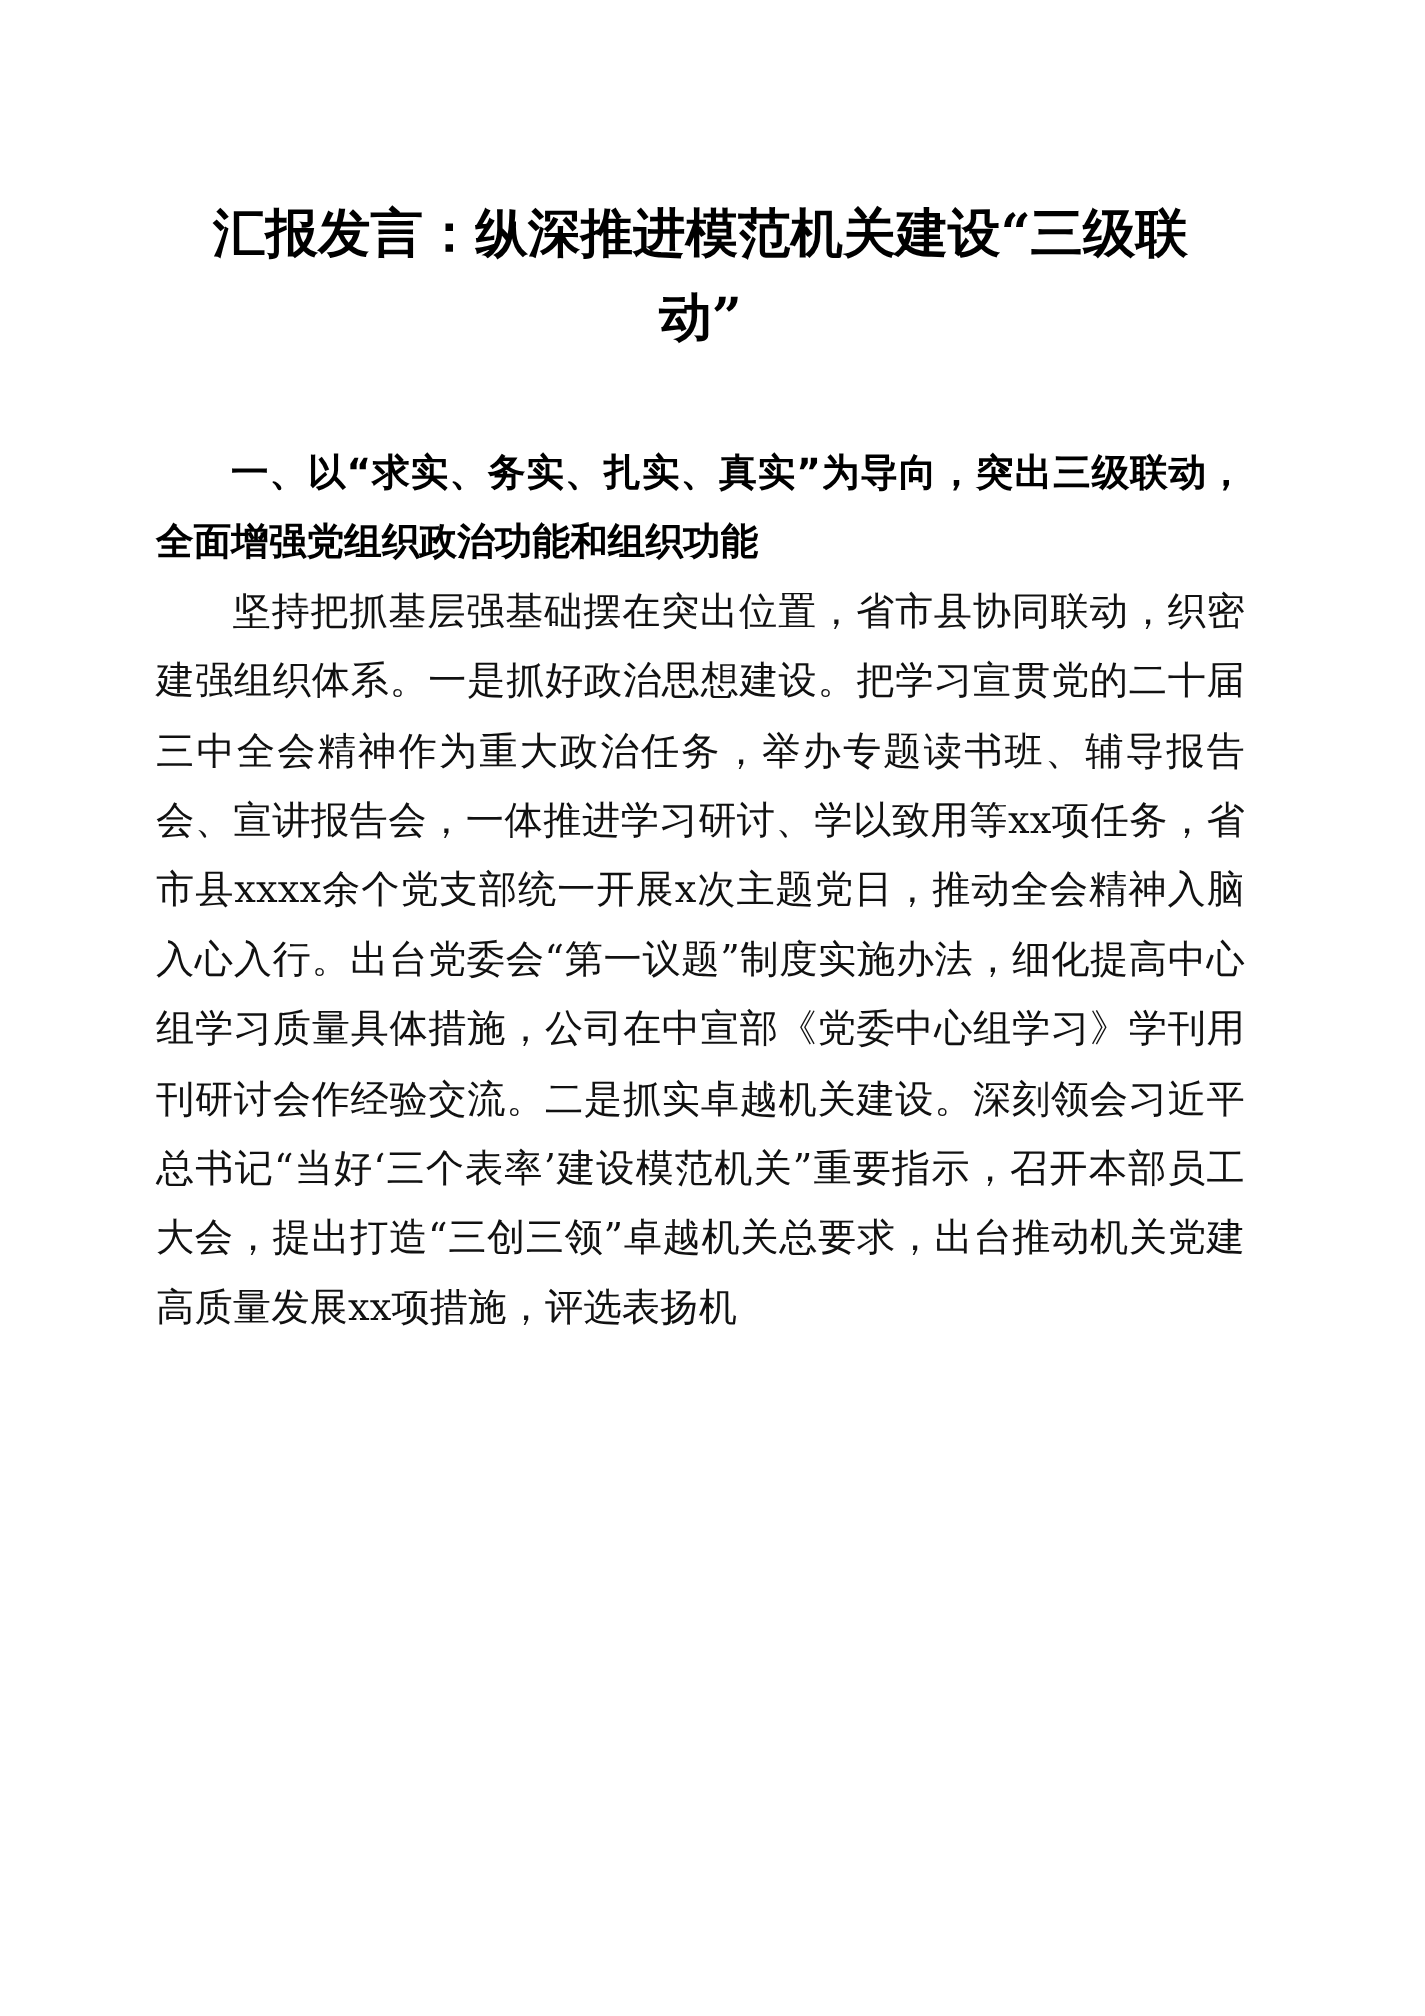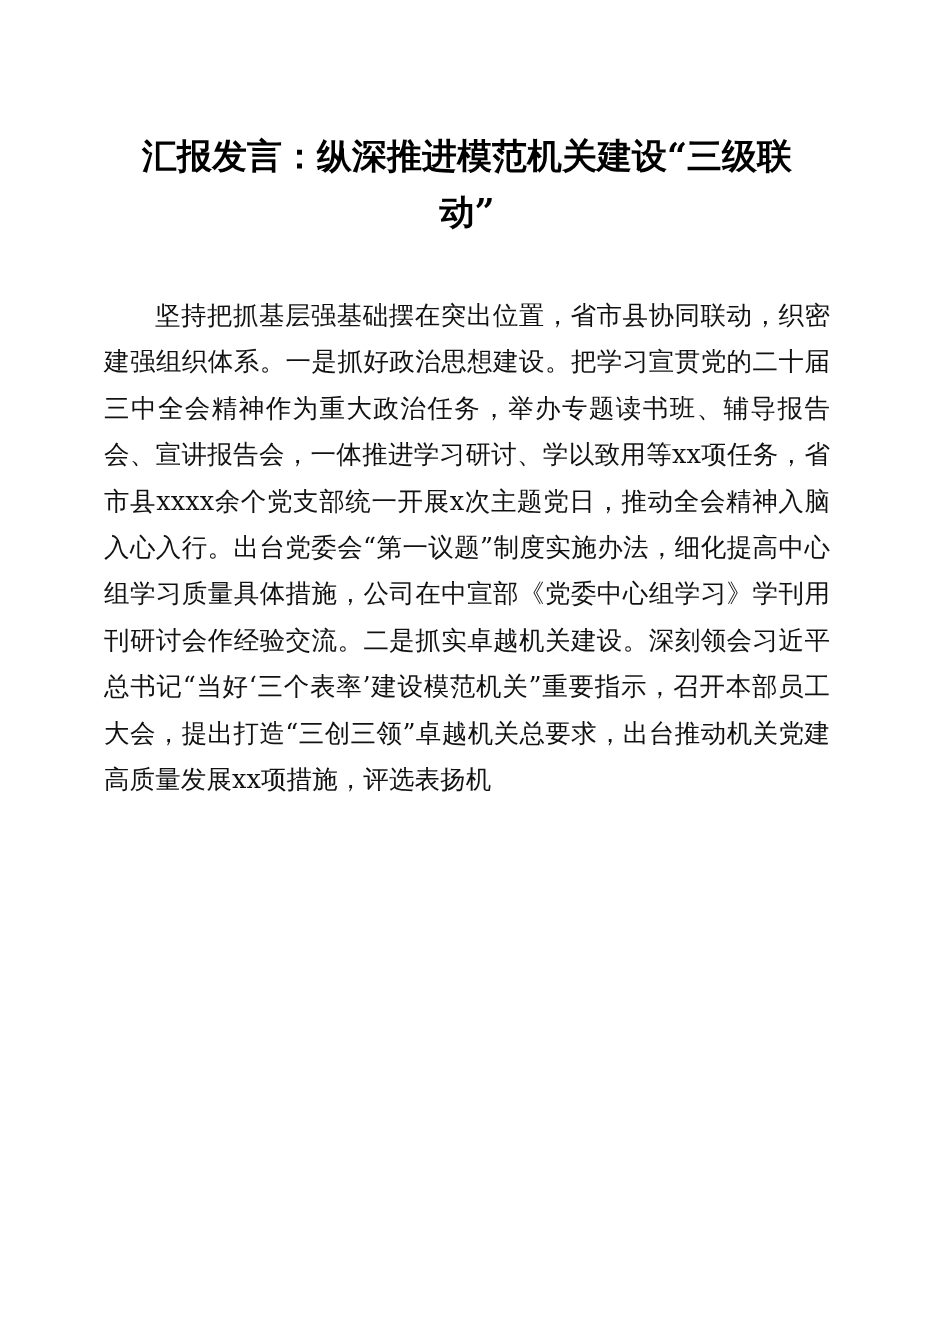--- a/index.html
+++ b/index.html
@@ -84,17 +84,18 @@
 <body>
 
 <div class="page">
   <div class="content">
 
     <h1 class="doc-title">汇报发言：纵深推进模范机关建设“三级联动”</h1>
 
     <div class="title-gap"></div>
 
 
+    <p class="section-heading">一、以“求实、务实、扎实、真实”为导向，突出三级联动，全面增强党组织政治功能和组织功能</p>
 
     <p class="para">坚持把抓基层强基础摆在突出位置，省市县协同联动，织密建强组织体系。一是抓好政治思想建设。把学习宣贯党的二十届三中全会精神作为重大政治任务，举办专题读书班、辅导报告会、宣讲报告会，一体推进学习研讨、学以致用等xx项任务，省市县xxxx余个党支部统一开展x次主题党日，推动全会精神入脑入心入行。出台党委会“第一议题”制度实施办法，细化提高中心组学习质量具体措施，公司在中宣部《党委中心组学习》学刊用刊研讨会作经验交流。二是抓实卓越机关建设。深刻领会习近平总书记“当好‘三个表率’建设模范机关”重要指示，召开本部员工大会，提出打造“三创三领”卓越机关总要求，出台推动机关党建高质量发展xx项措施，评选表扬机</p>
 
   </div>
 </div>
 
 </body></html>

